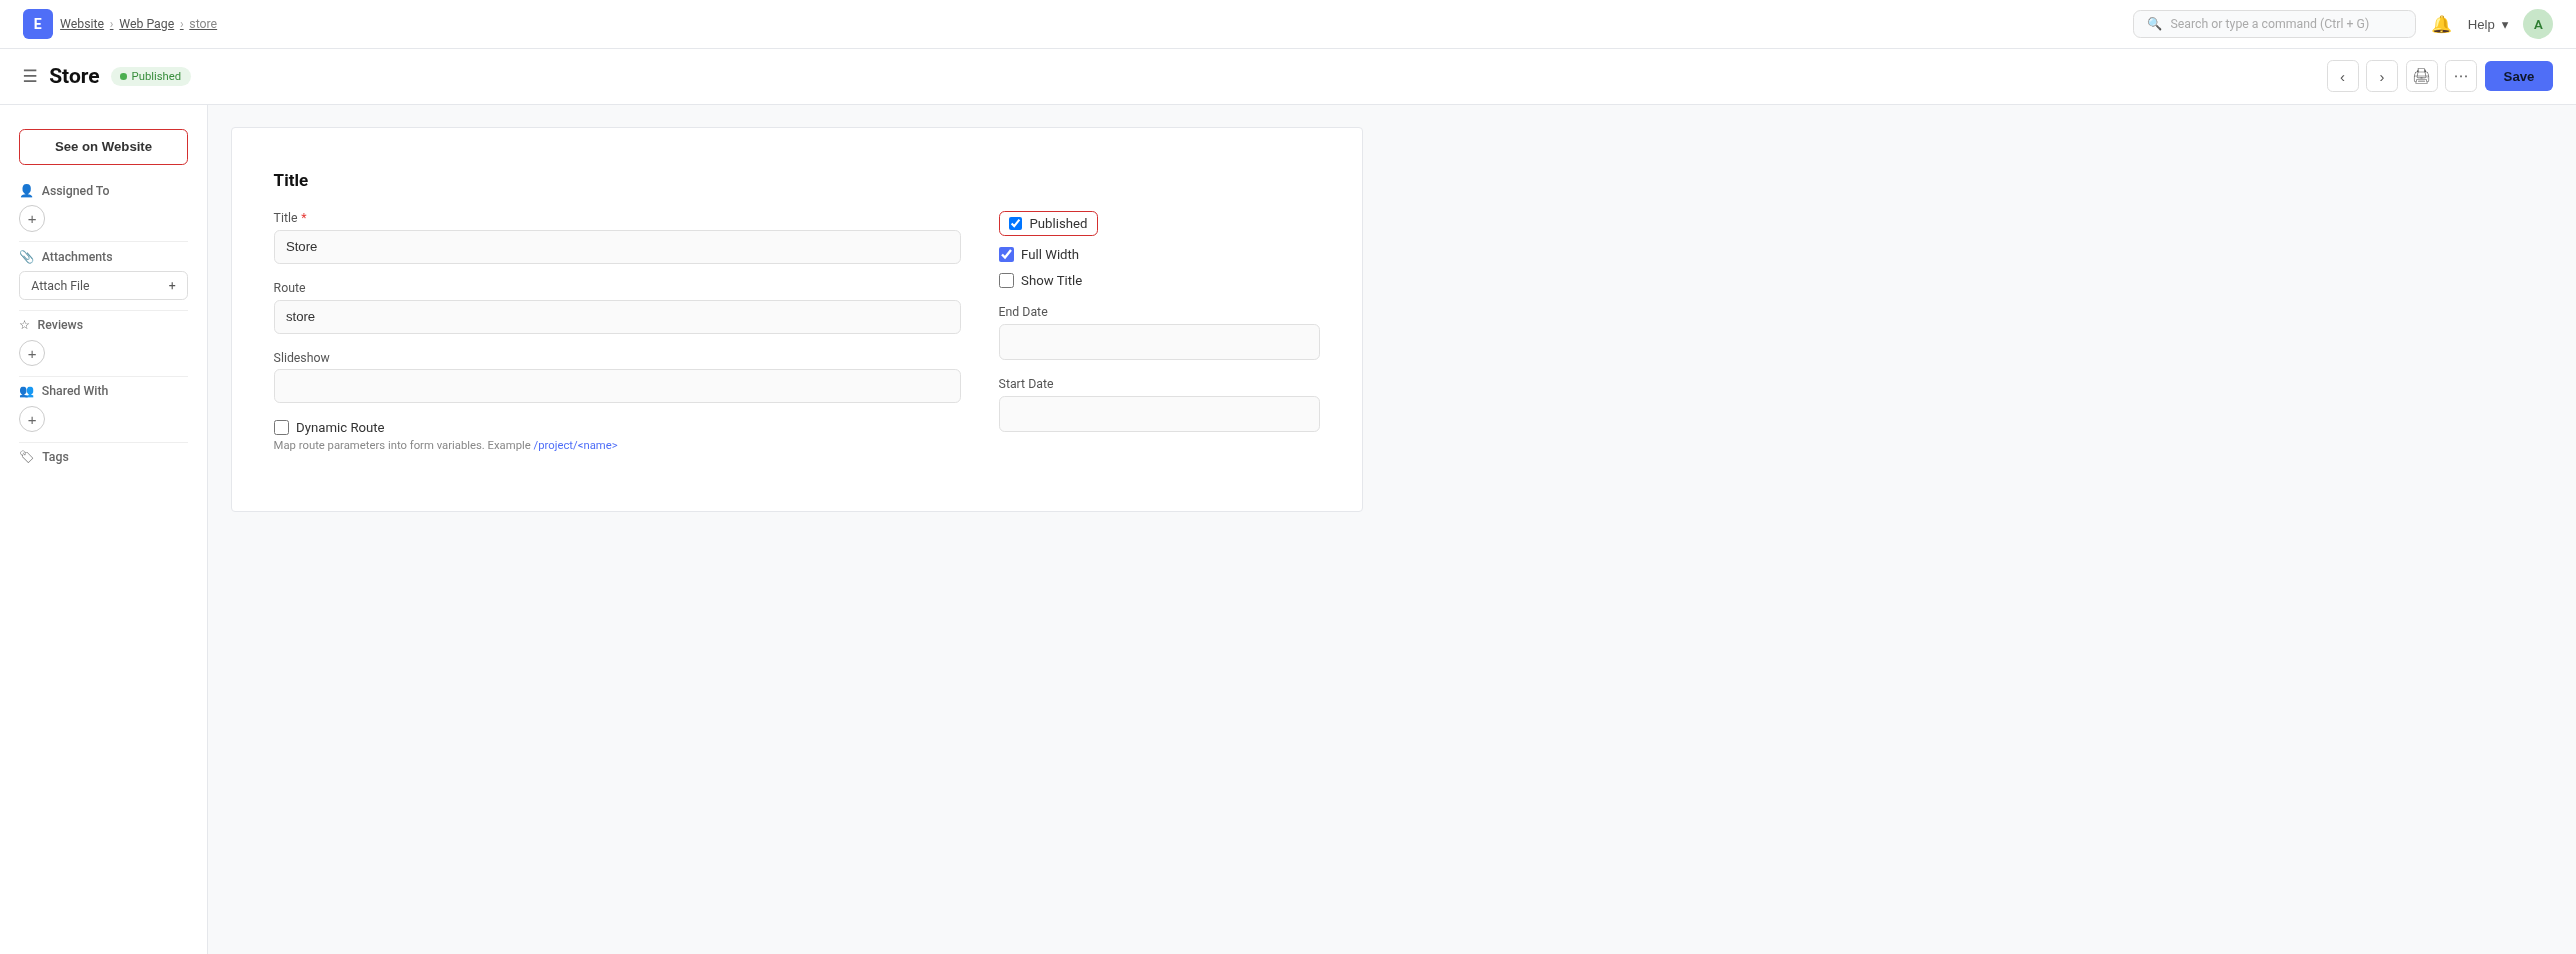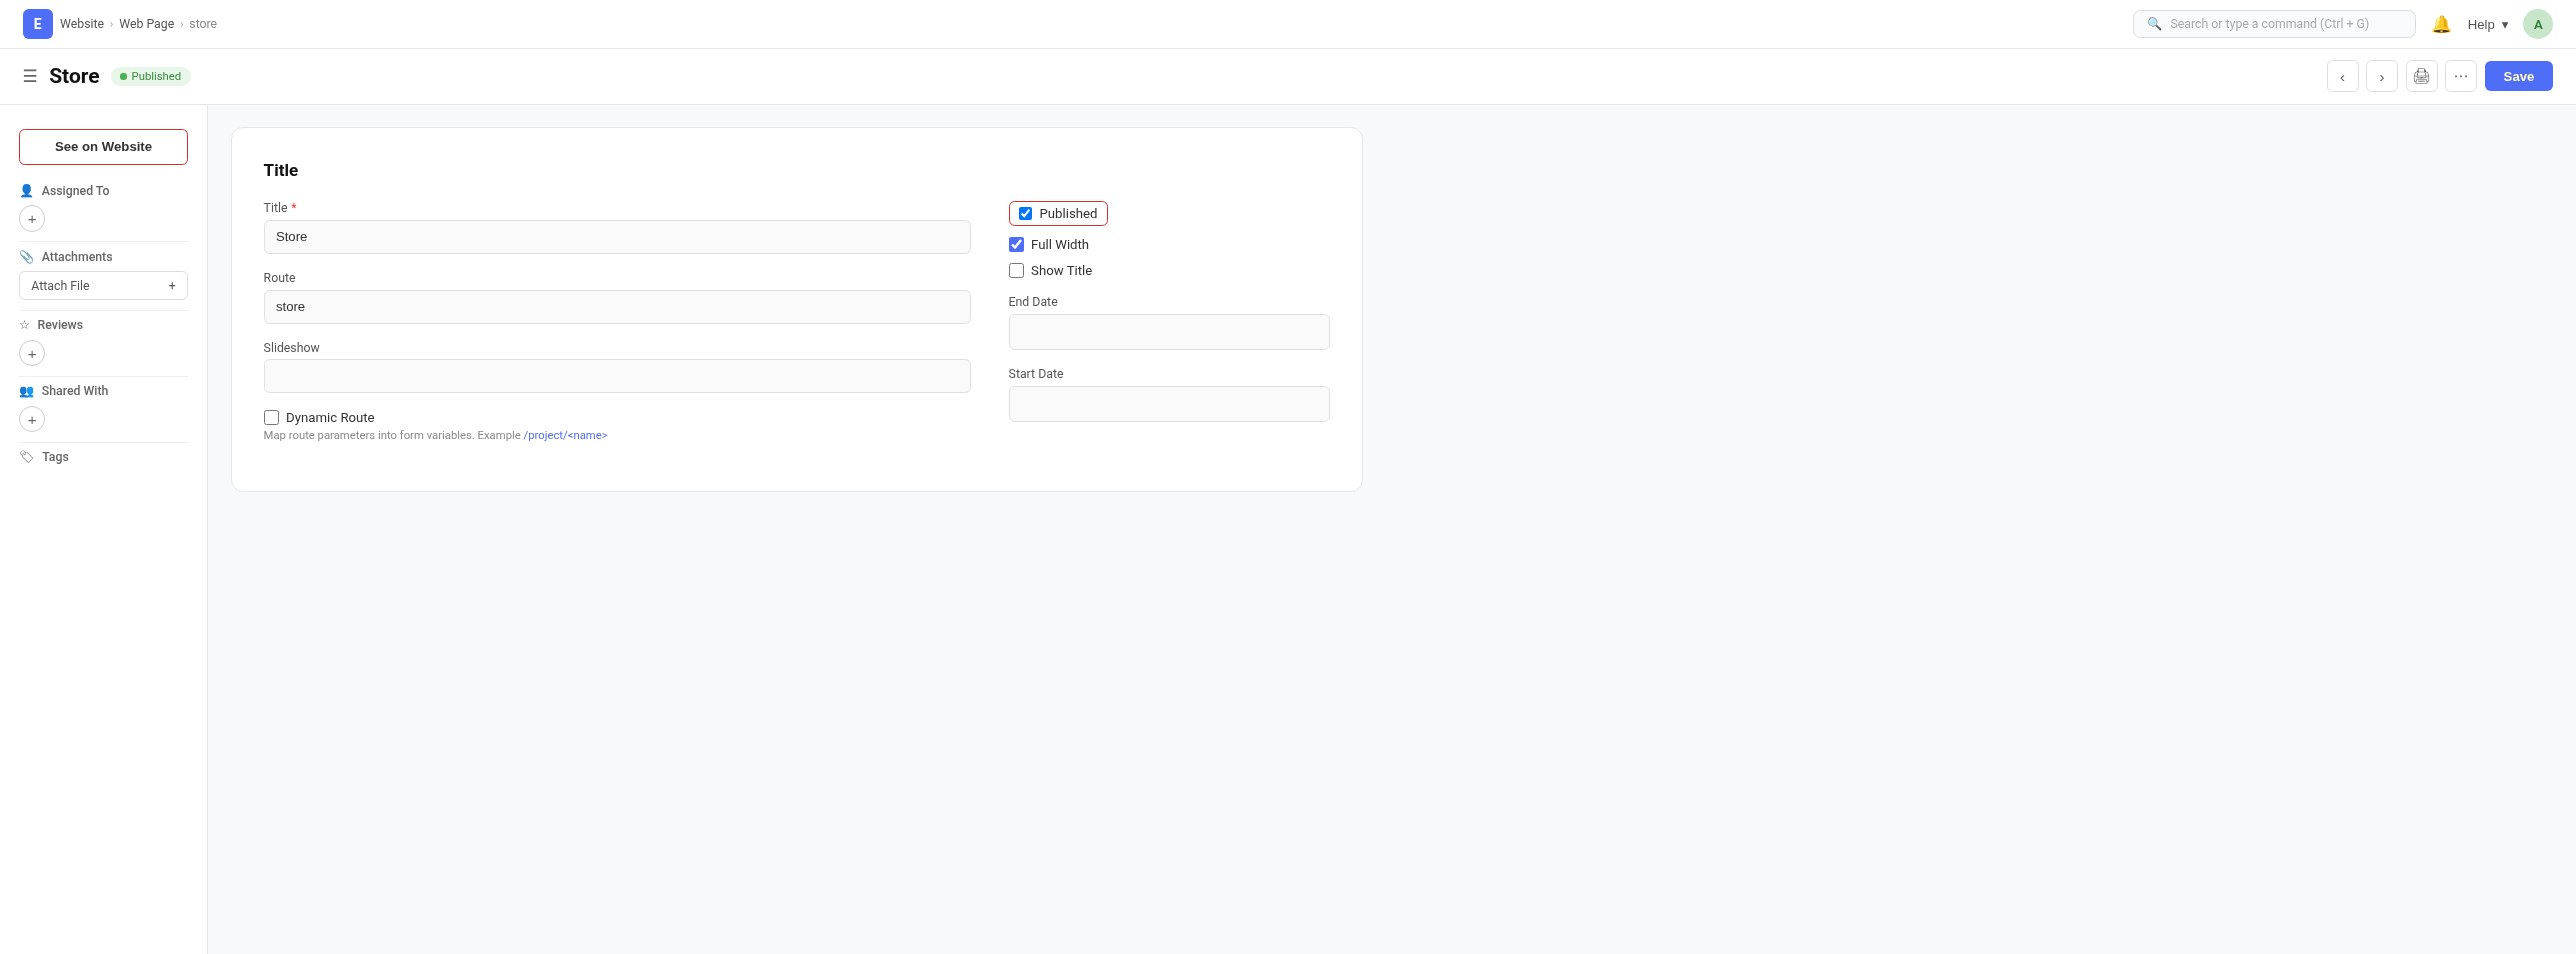--- a/index.html
+++ b/index.html
@@ -10,21 +10,21 @@
       display: flex; align-items: center; justify-content: space-between;
       background: #fff; border-bottom: 0.9px solid #e5e7eb;
       padding: 0 22.6px; height: 49px;
     }
     .topbar-left { display: flex; align-items: center; gap: 7.5px; }
     .app-icon {
       width: 30px; height: 30px; background: #4f6ef7; border-radius: 5.7px;
       display: flex; align-items: center; justify-content: center;
       color: #fff; font-weight: bold; font-size: 14px;
     }
-    .breadcrumb { display: flex; align-items: center; gap: 5.7px; color: #555; font-size: 12.3px; }
+    .breadcrumb { display: flex; align-items: center; gap: 5.7px; color: #555; font-size: 12.3px; text-decoration: underline; }
     .breadcrumb .sep { color: #aaa; }
     .breadcrumb .current { color: #888; }
     .topbar-right { display: flex; align-items: center; gap: 15px; }
     .search-box {
       display: flex; align-items: center; gap: 7.5px;
       border: 0.9px solid #ddd; border-radius: 7.5px;
       padding: 5.7px 13.2px; background: #f9fafb; width: 283px; cursor: text;
     }
     .search-box span { color: #aaa; font-size: 12.3px; }
     .bell-icon { font-size: 17px; color: #666; cursor: pointer; }
@@ -54,21 +54,21 @@
       padding: 2.8px 9.4px; font-size: 11.3px; color: #388e3c;
     }
     .published-dot { width: 6.6px; height: 6.6px; border-radius: 50%; background: #4caf50; }
     .page-header-right { display: flex; align-items: center; gap: 7.5px; }
     .icon-btn {
       width: 32px; height: 32px; display: flex; align-items: center; justify-content: center;
       border: 0.9px solid #ddd; border-radius: 5.7px; background: #fff;
       cursor: pointer; color: #555; font-size: 15px;
     }
     .save-btn {
-      background: #4f6ef7; color: #fef9c3; border: none; border-radius: 5.7px;
+      background: #4f6ef7; color: #0f172a; border: none; border-radius: 5.7px;
       padding: 7.5px 19px; font-size: 13.2px; font-weight: 600; cursor: pointer;
     }
 
     
     .main-layout { display: flex; height: calc(100vh - 98px); overflow: hidden; }
 
     
     .sidebar {
       width: 208px; min-width: 208px; background: #fff;
       border-right: 0.9px solid #e5e7eb; padding: 15px 0;
@@ -101,22 +101,22 @@
       color: #555; cursor: pointer; margin: 3.8px 0 9.4px 0;
     }
     .sidebar-divider { border: none; border-top: 0.9px solid #eee; margin: 1.9px 0; }
 
     
     .content-area {
       flex: 1; overflow-y: auto; padding: 22.6px;
       background: #f8f9fa;
     }
     .form-card {
-      background: #fff; border: 0.9px solid #e5e7eb; border-radius: 12px;
-      padding: 32px; max-width: 1132px;
+      background: #fff; border: 0.9px solid #e5e7eb; border-radius: 4px;
+      padding: 42px; max-width: 1132px;
     }
     .form-card-title { font-size: 17px; font-weight: 700; margin-bottom: 21px; color: #111; }
 
     .form-row { display: flex; gap: 38px; }
     .form-col-left { flex: 1; }
     .form-col-right { width: 321px; min-width: 264px; }
 
     .form-group { margin-bottom: 17px; }
     .form-label {
       font-size: 12.3px; color: #555; margin-bottom: 4.7px;

